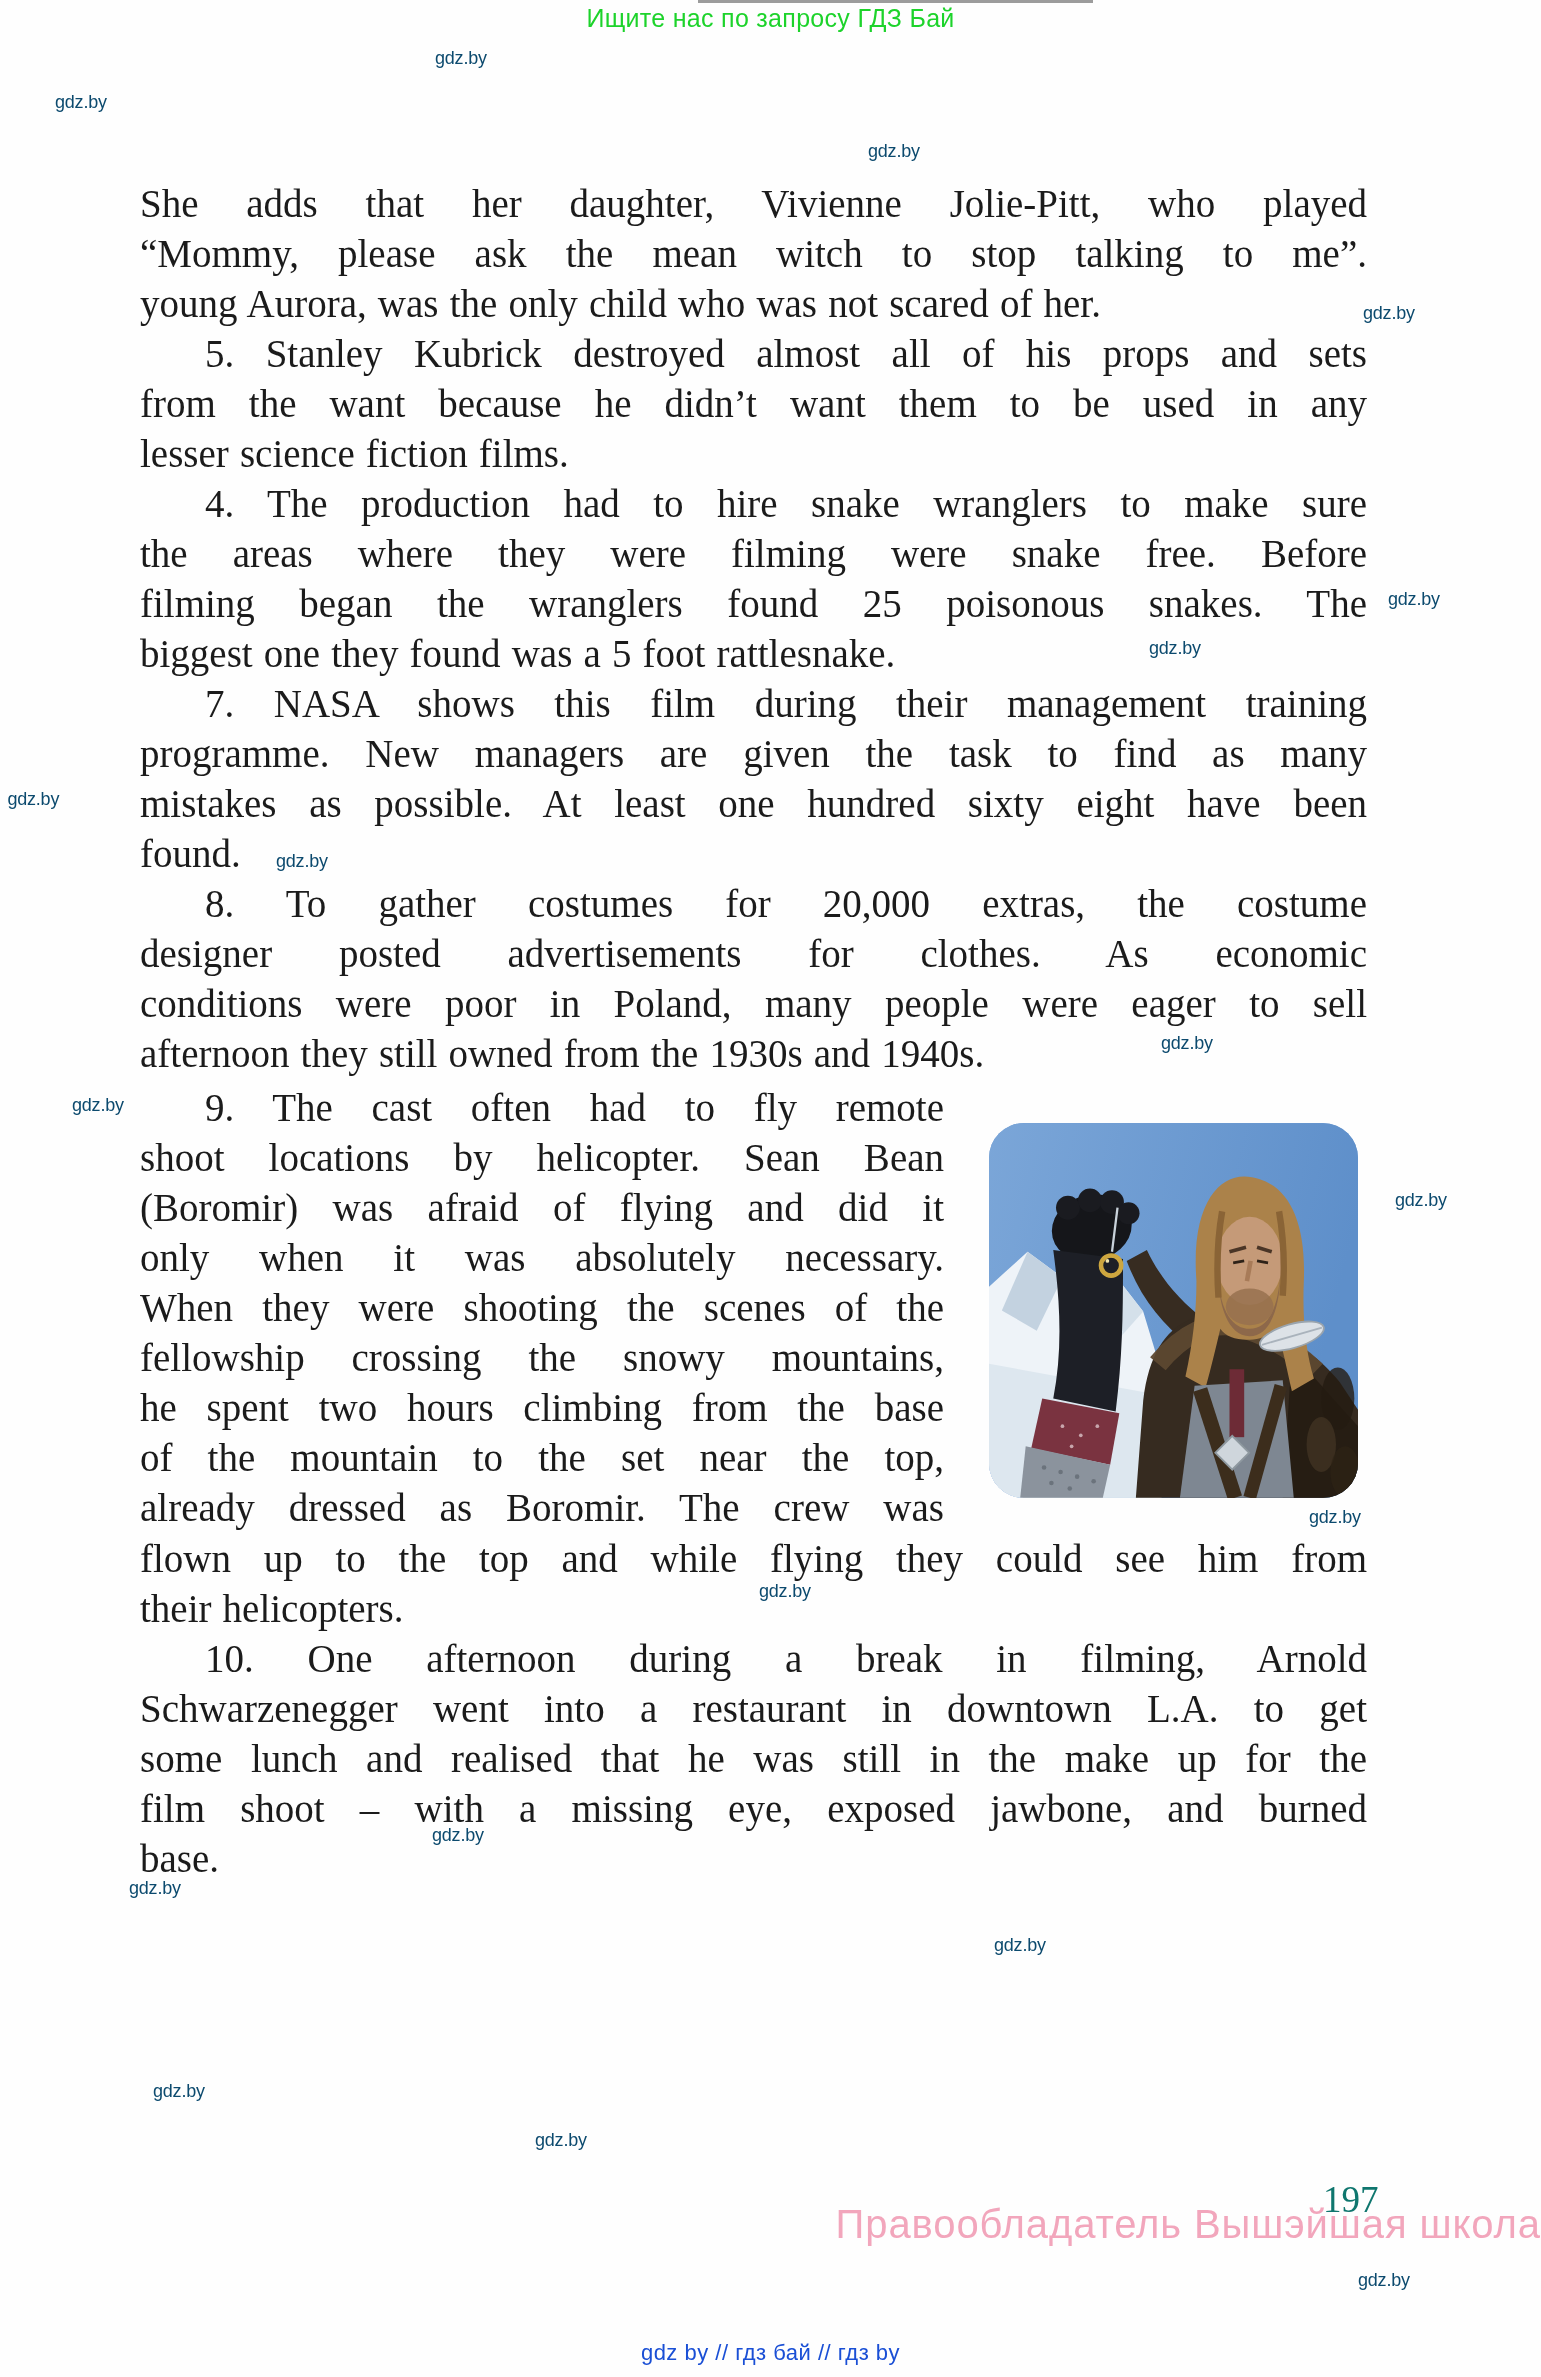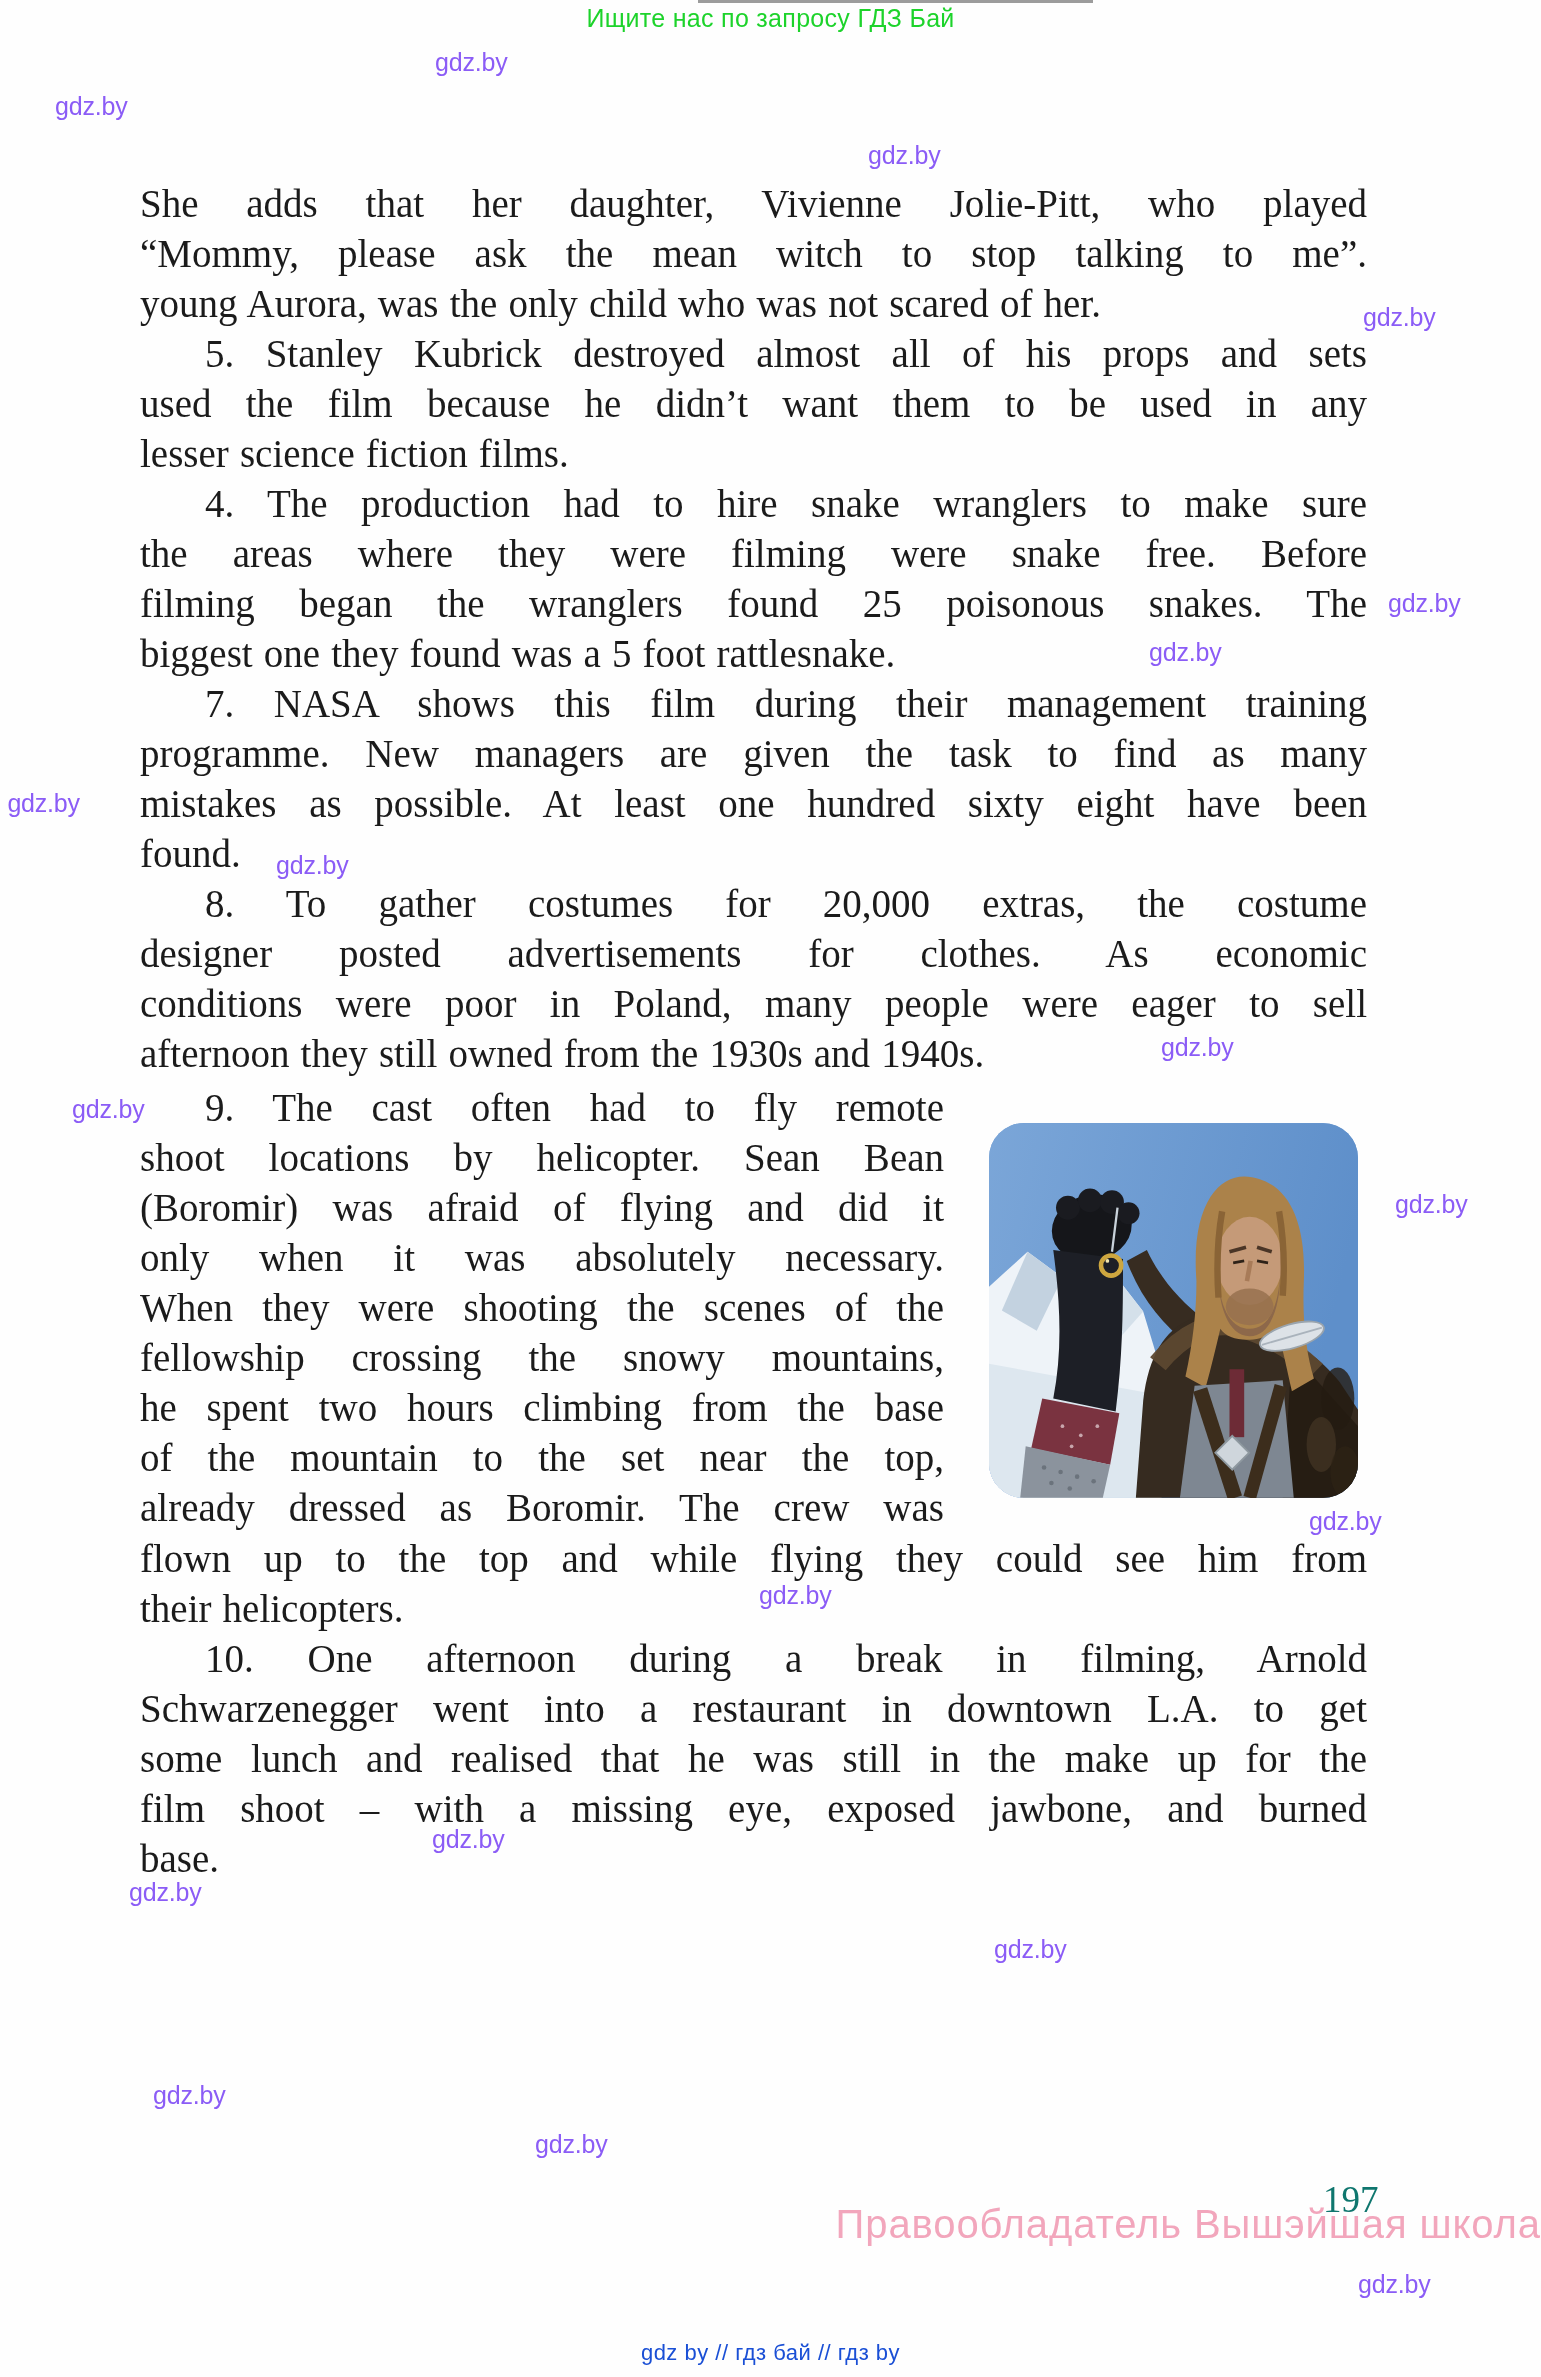--- a/index.html
+++ b/index.html
@@ -22,21 +22,21 @@
   }
   
   .artifact{
     position:absolute; top:0; left:698px; width:395px; height:2.8px;
     background:#4a4a4a; opacity:.55;
   }
   
   .wm{
     position:absolute;
     font-family:"Liberation Sans","DejaVu Sans",sans-serif;
-    font-size:25px; color:#8b5cf6; letter-spacing:-0.2px;
+    font-size:18px; color:#0c4a6e; letter-spacing:-0.2px;
     white-space:nowrap;
   }
   
   .tblock{ position:absolute; color:#1b1b1b; font-size:39px; }
   .tl{
     height:50px; line-height:50px;
     text-align:left; white-space:nowrap;
     word-spacing:1.4px;
   }
   .tl.jz{ text-align:justify; text-align-last:justify; text-justify:inter-word; white-space:normal; height:50px; overflow:visible; }
@@ -103,21 +103,21 @@
       <span class="wm" style="left: 153px; top: 2081px;">gdz.by</span>
       <span class="wm" style="left: 535px; top: 2130px;">gdz.by</span>
       <span class="wm" style="left: 1358px; top: 2270px;">gdz.by</span>
     </div>
 
   <div class="tblock" id="blockA">
       <div class="tl jz">She adds that her daughter, Vivienne Jolie-Pitt, who played</div>
       <div class="tl jz">“Mommy, please ask the mean witch to stop talking to me”.</div>
       <div class="tl">young Aurora, was the only child who was not scared of her.</div>
       <div class="tl jz ind">5. Stanley Kubrick destroyed almost all of his props and sets</div>
-      <div class="tl jz">used the film because he didn’t want them to be used in any</div>
+      <div class="tl jz">from the want because he didn’t want them to be used in any</div>
       <div class="tl">lesser science fiction films.</div>
       <div class="tl jz ind">4. The production had to hire snake wranglers to make sure</div>
       <div class="tl jz">the areas where they were filming were snake free. Before</div>
       <div class="tl jz">filming began the wranglers found 25 poisonous snakes. The</div>
       <div class="tl">biggest one they found was a 5 foot rattlesnake.</div>
       <div class="tl jz ind">7. NASA shows this film during their management training</div>
       <div class="tl jz">programme. New managers are given the task to find as many</div>
       <div class="tl jz">mistakes as possible. At least one hundred sixty eight have been</div>
       <div class="tl">found.</div>
       <div class="tl jz ind">8. To gather costumes for 20,000 extras, the costume</div>

